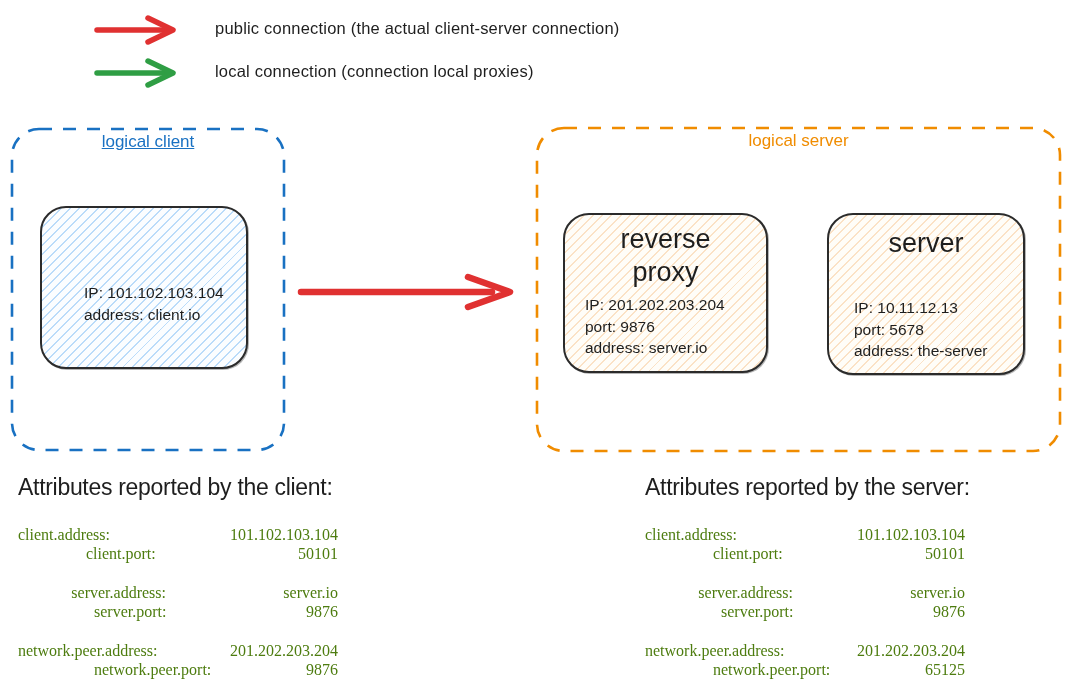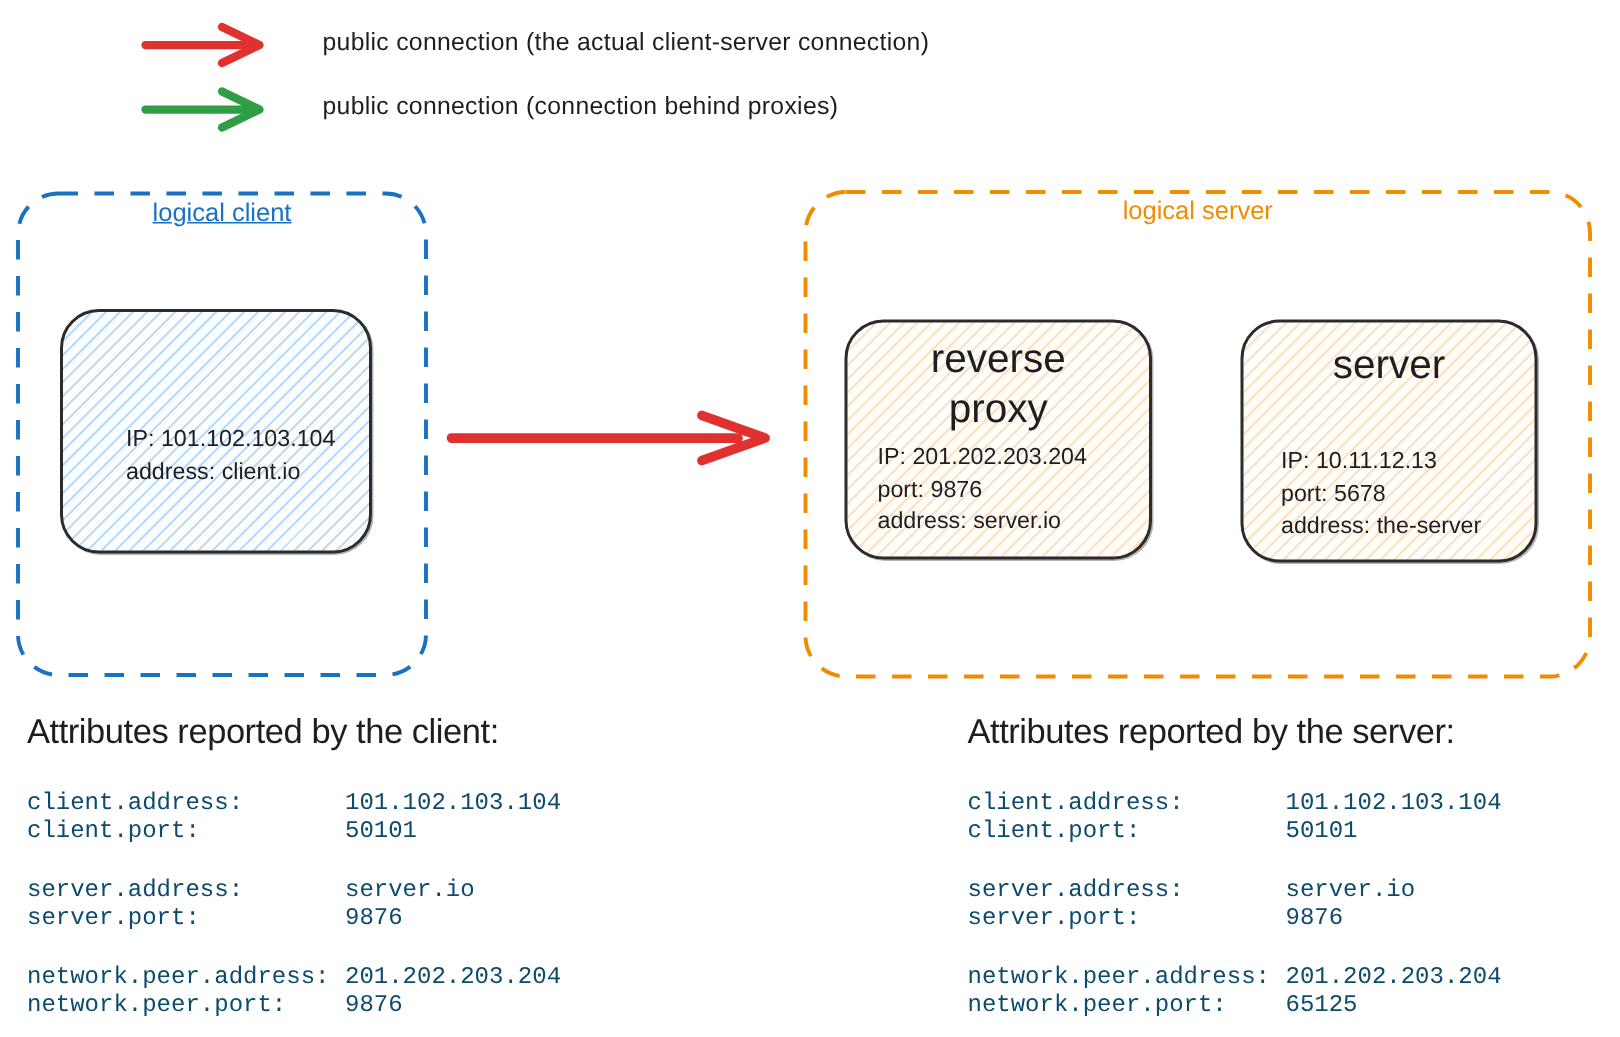--- a/index.html
+++ b/index.html
@@ -83,46 +83,47 @@
   .attr-title {
     font-size: 23px;
     letter-spacing: -0.3px;
     white-space: nowrap;
     color: #1e1e1e;
   }
   .attr-rows { position: absolute; }
   .attr-group { margin-bottom: 21px; }
   .attr-row {
     display: flex;
-    font-family: Liberation Mono, monospace;
+    font-family: Liberation Serif, serif;
     font-size: 16px;
     line-height: 18.5px;
-    color: #0c4a6e;
+    color: #4d7c0f;
     white-space: pre;
+    justify-content: flex-end;
   }
   .attr-key { width: 212px; }
 
   svg { display: block; }
 </style>
 </head>
 <body>
 
 <div class="stage">
 
   <svg class="abs" style="left:92px; top:14px;" width="106" height="32">
     <line x1="5" y1="16" x2="76" y2="16" stroke-width="5.5" stroke-linecap="round" stroke="#e03131"></line>
     <polyline points="56,4 81,16 56,28" fill="none" stroke-width="5.5" stroke-linecap="round" stroke-linejoin="round" stroke="#e03131"></polyline>
   </svg>
   <div class="legend-label" style="top:19px;">public connection (the actual client-server connection)</div>
 
   <svg class="abs" style="left:92px; top:57px;" width="106" height="32">
     <line x1="5" y1="16" x2="76" y2="16" stroke-width="5.5" stroke-linecap="round" stroke="#2f9e44"></line>
     <polyline points="56,4 81,16 56,28" fill="none" stroke-width="5.5" stroke-linecap="round" stroke-linejoin="round" stroke="#2f9e44"></polyline>
   </svg>
-  <div class="legend-label" style="top:62px;">public connection (connection behind proxies)</div>
+  <div class="legend-label" style="top:62px;">local connection (connection local proxies)</div>
 
   <div class="group" style="left:10px; top:127px; width:276px; height:325px;">
     <svg class="group-border-svg" width="276" height="325">
       <rect x="2" y="2" width="272" height="321" rx="27" fill="none" stroke-width="2.6" stroke-dasharray="13 11" stroke="#1971c2"></rect>
     </svg>
     <div class="group-label blue">logical client</div>
 
     <div class="node node-blue" style="left:30px; top:79px; width:208px; height:163px;">
       <div class="node-lines" style="left:42px; top:74px;">
         <div>IP: 101.102.103.104</div>

